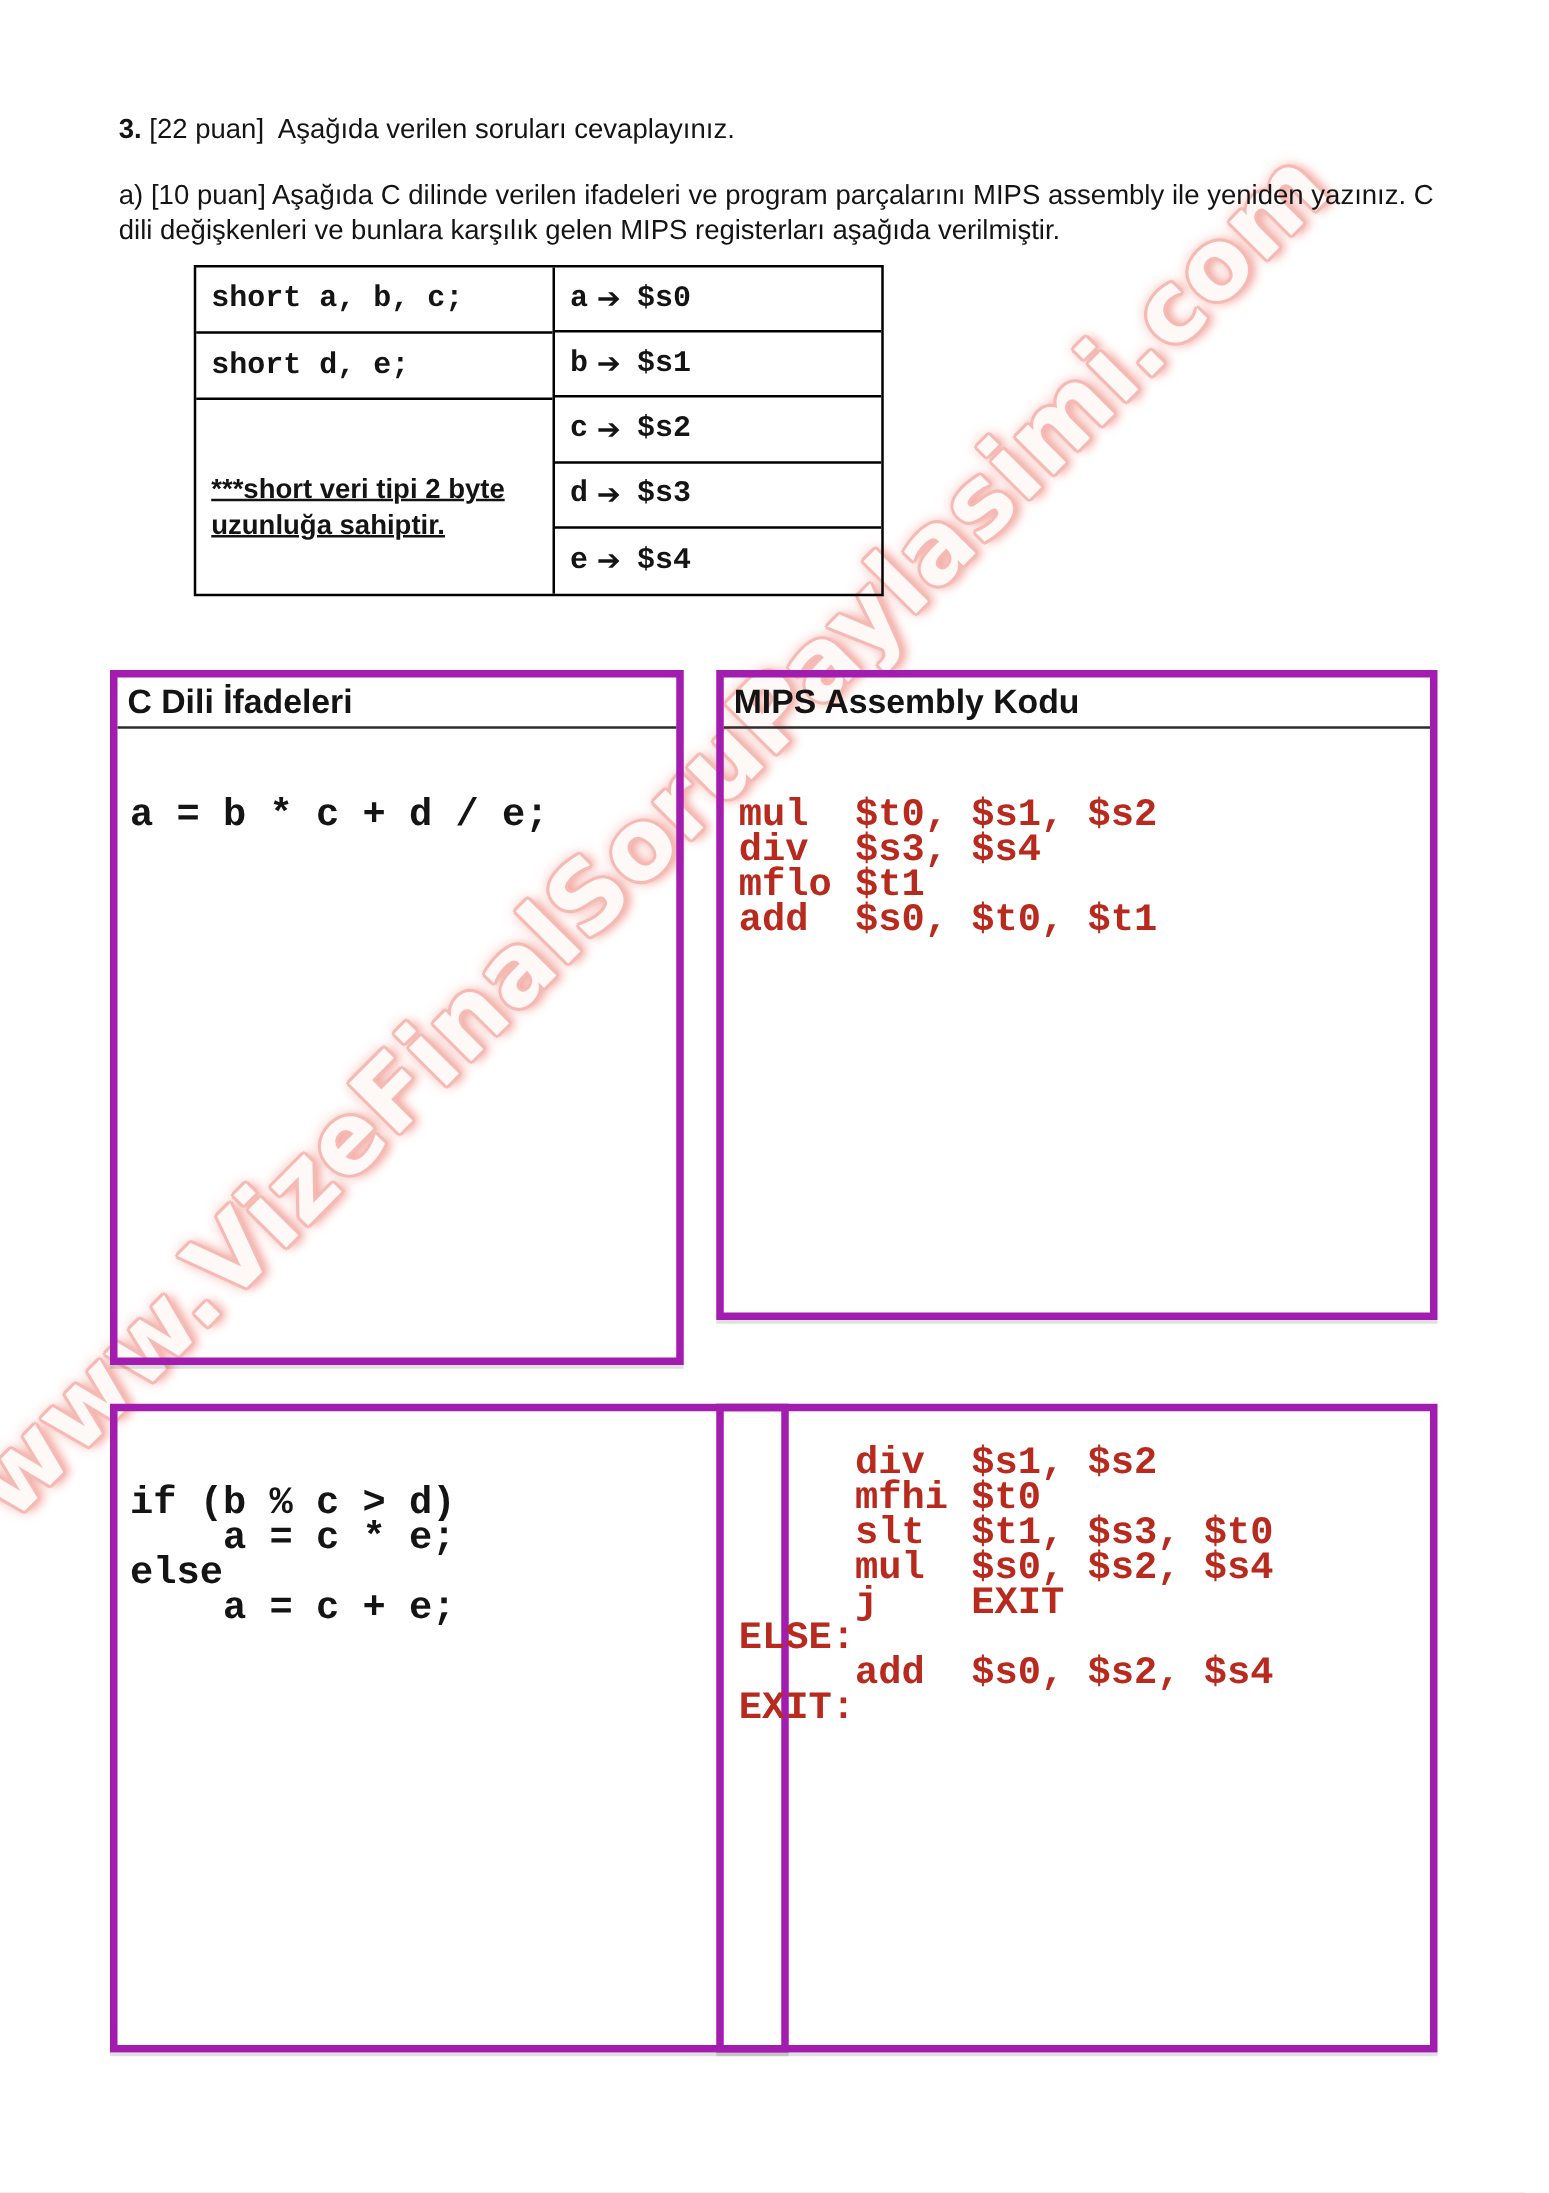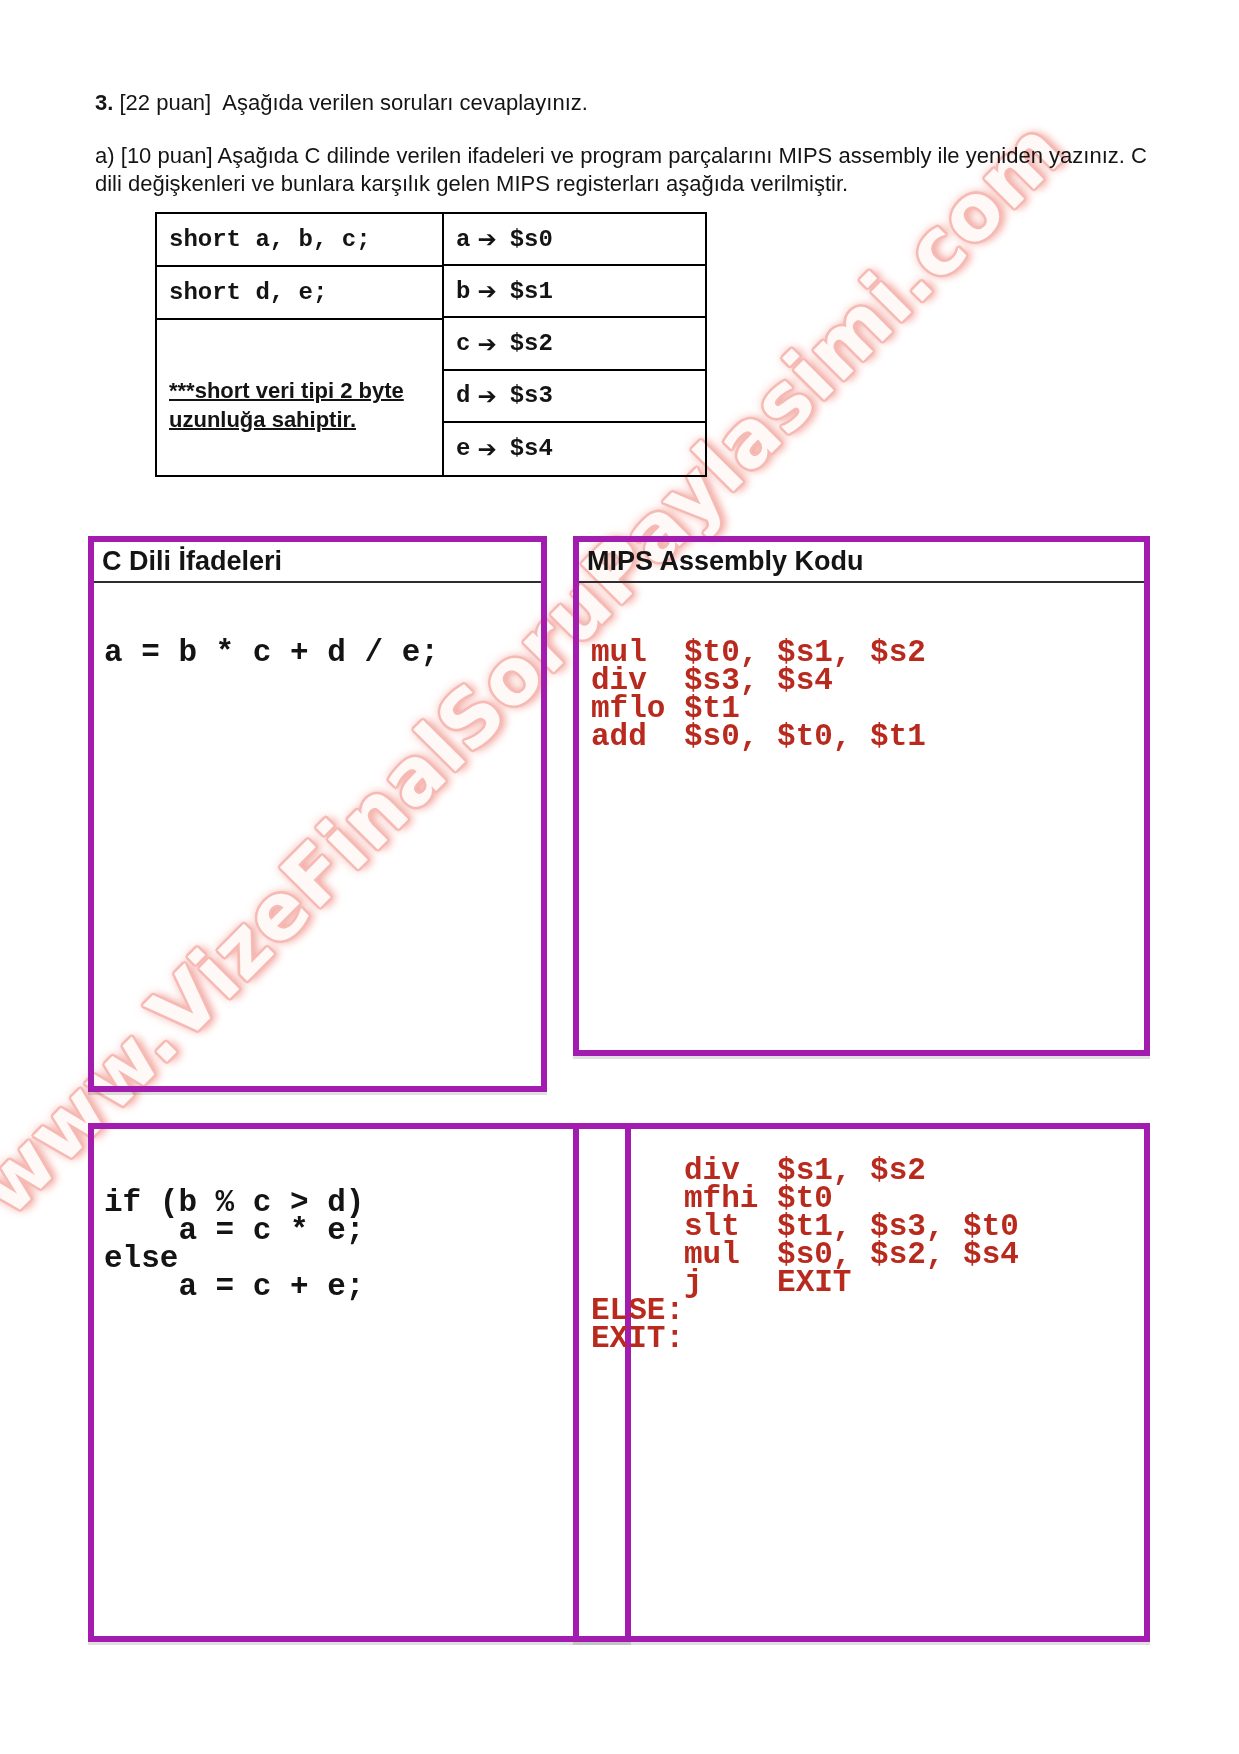--- a/index.html
+++ b/index.html
@@ -152,18 +152,19 @@
     </div>
 
     <div class="panel p2r">
       <div class="body code red">
         <div class="code-line">     div  $s1, $s2</div>
         <div class="code-line">     mfhi $t0</div>
         <div class="code-line">     slt  $t1, $s3, $t0</div>
         <div class="code-line">     mul  $s0, $s2, $s4</div>
         <div class="code-line">     j    EXIT</div>
         <div class="code-line">ELSE:</div>
+        <div class="code-line">     add  $s0, $s2, $s4</div>
         <div class="code-line">EXIT:</div>
       </div>
     </div>
 
   </div>
 </div>
 
 </body></html>

